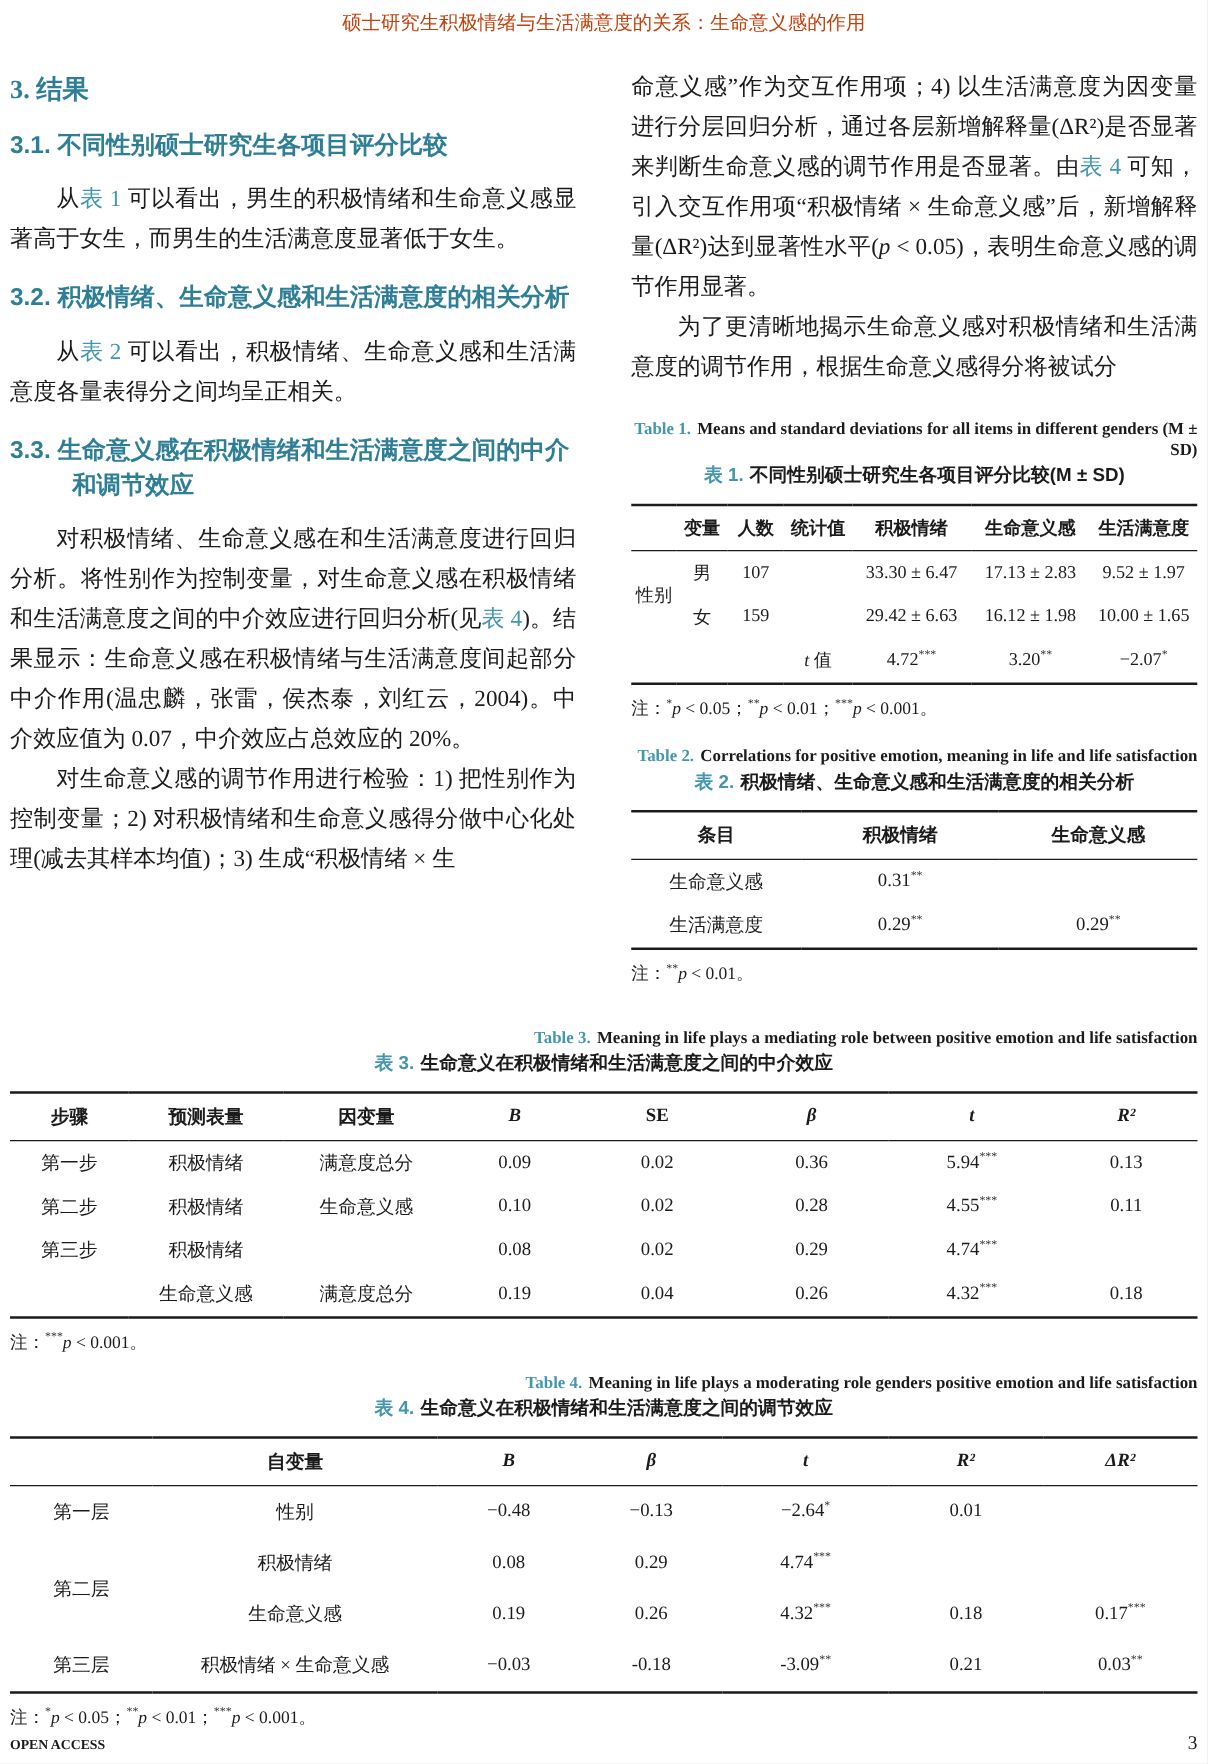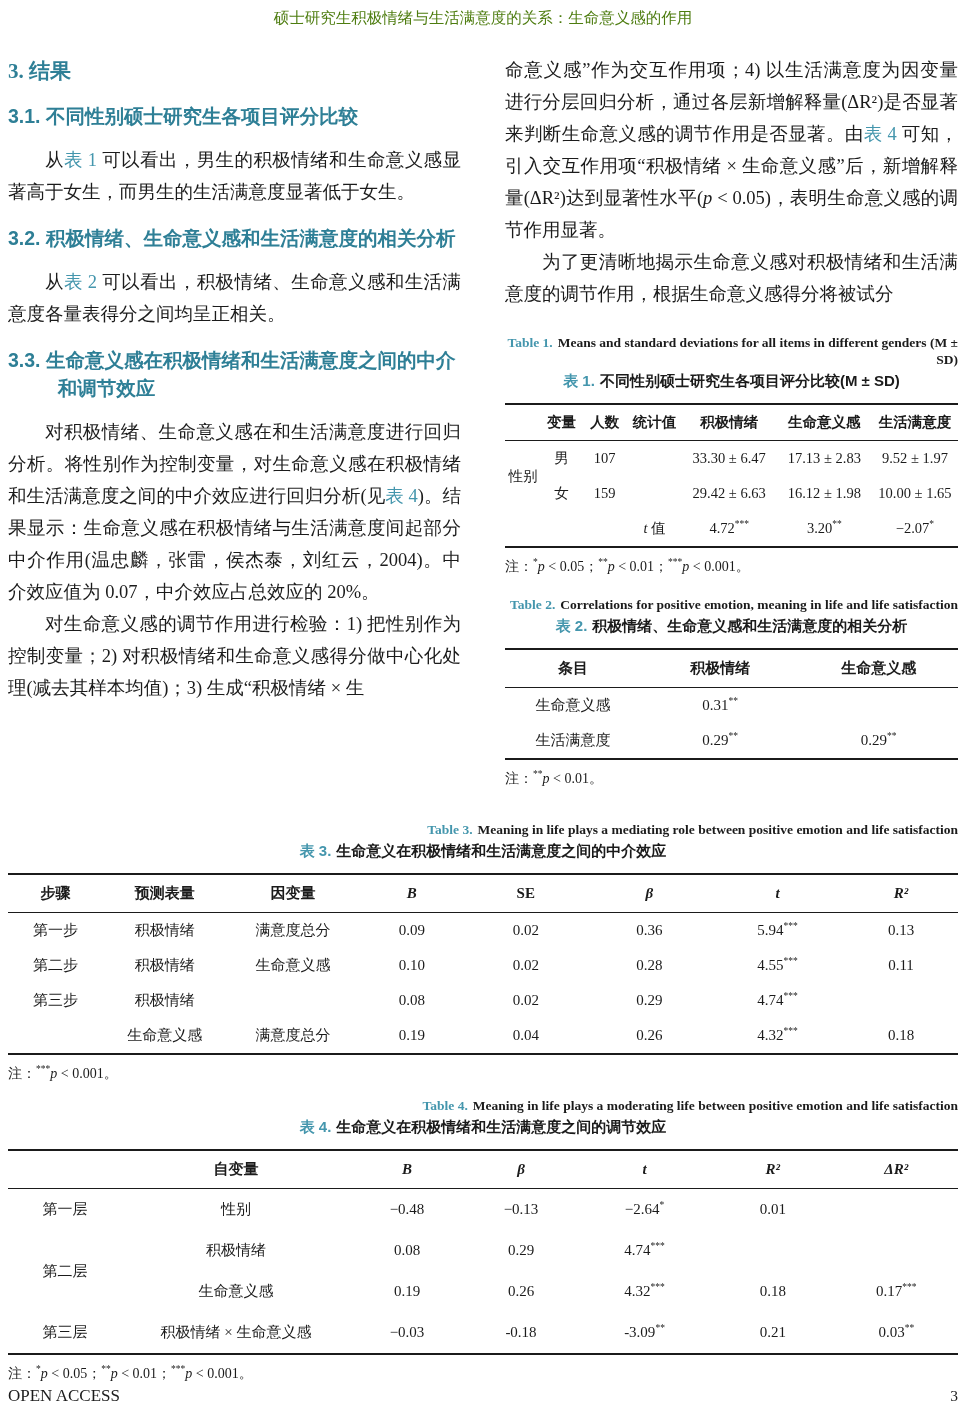--- a/index.html
+++ b/index.html
@@ -3,21 +3,21 @@
 <meta charset="utf-8">
 <style>
   html,body{margin:0;padding:0;background:#e8e8e8;}
   .page{
     position:relative; width:966px; height:1411px; margin:0 auto;
     background:#ffffff; overflow:hidden; color:#1b1b1b;
     font-family:"Liberation Serif","DejaVu Serif",serif;
   }
   .doc-title{
     position:absolute; top:8px; left:0; right:0;
-    text-align:center; font-size:15.5px; color:#4d7c0f;
+    text-align:center; font-size:15.5px; color:#c2410c;
   }
   .cols{
     position:absolute; top:54px; left:8px; width:950px; height:768px;
     display:flex; gap:44px; overflow:hidden;
   }
   .col{width:453px; flex:0 0 453px;}
   .sec-h1{
     font-family:Liberation Serif, serif;
     font-weight:bold; font-size:21px; line-height:26px;
     color:#2E7F96; margin:4px 0 18px 0;
@@ -54,21 +54,21 @@
   .it{font-style:italic;}
   .tnote{font-size:14px; margin-top:10px; text-align:left;}
   sup{font-size:9.5px; line-height:0;}
   .fulltab{position:absolute; left:8px; width:950px;}
   #t3-section{top:821px;}
   #t4-section{top:1097px;}
   .footer{
     position:absolute; top:1386px; left:8px; width:950px;
     display:flex; justify-content:space-between; align-items:baseline;
   }
-  .footer .oa{font-weight:normal; font-size:17px;}
+  .footer .oa{font-weight:bold; font-size:11px;}
   .footer .pn{font-size:15.5px;}
 </style>
 </head>
 <body>
 
 <div class="page">
 
   <div class="doc-title">硕士研究生积极情绪与生活满意度的关系：生命意义感的作用</div>
 
   <div class="cols">
@@ -247,21 +247,21 @@
           <td>0.26</td>
           <td>4.32<sup>***</sup></td>
           <td>0.18</td>
         </tr>
       </tbody>
     </table>
     <div class="tnote">注：<sup>***</sup><i>p</i> &lt; 0.001。</div>
   </div>
 
   <div class="fulltab" id="t4-section">
-    <div class="cap-en"><span class="cap-label">Table 4.</span><span>Meaning in life plays a moderating life between positive emotion and life satisfaction</span></div>
+    <div class="cap-en"><span class="cap-label">Table 4.</span><span>Meaning in life plays a moderating role genders positive emotion and life satisfaction</span></div>
     <div class="cap-cn"><span class="cap-label">表 4.</span><span>生命意义在积极情绪和生活满意度之间的调节效应</span></div>
     <table class="paper t4tab">
       <colgroup>
           <col style="width:12%">
           <col style="width:24%">
           <col style="width:12%">
           <col style="width:12%">
           <col style="width:14%">
           <col style="width:13%">
           <col style="width:13%">

